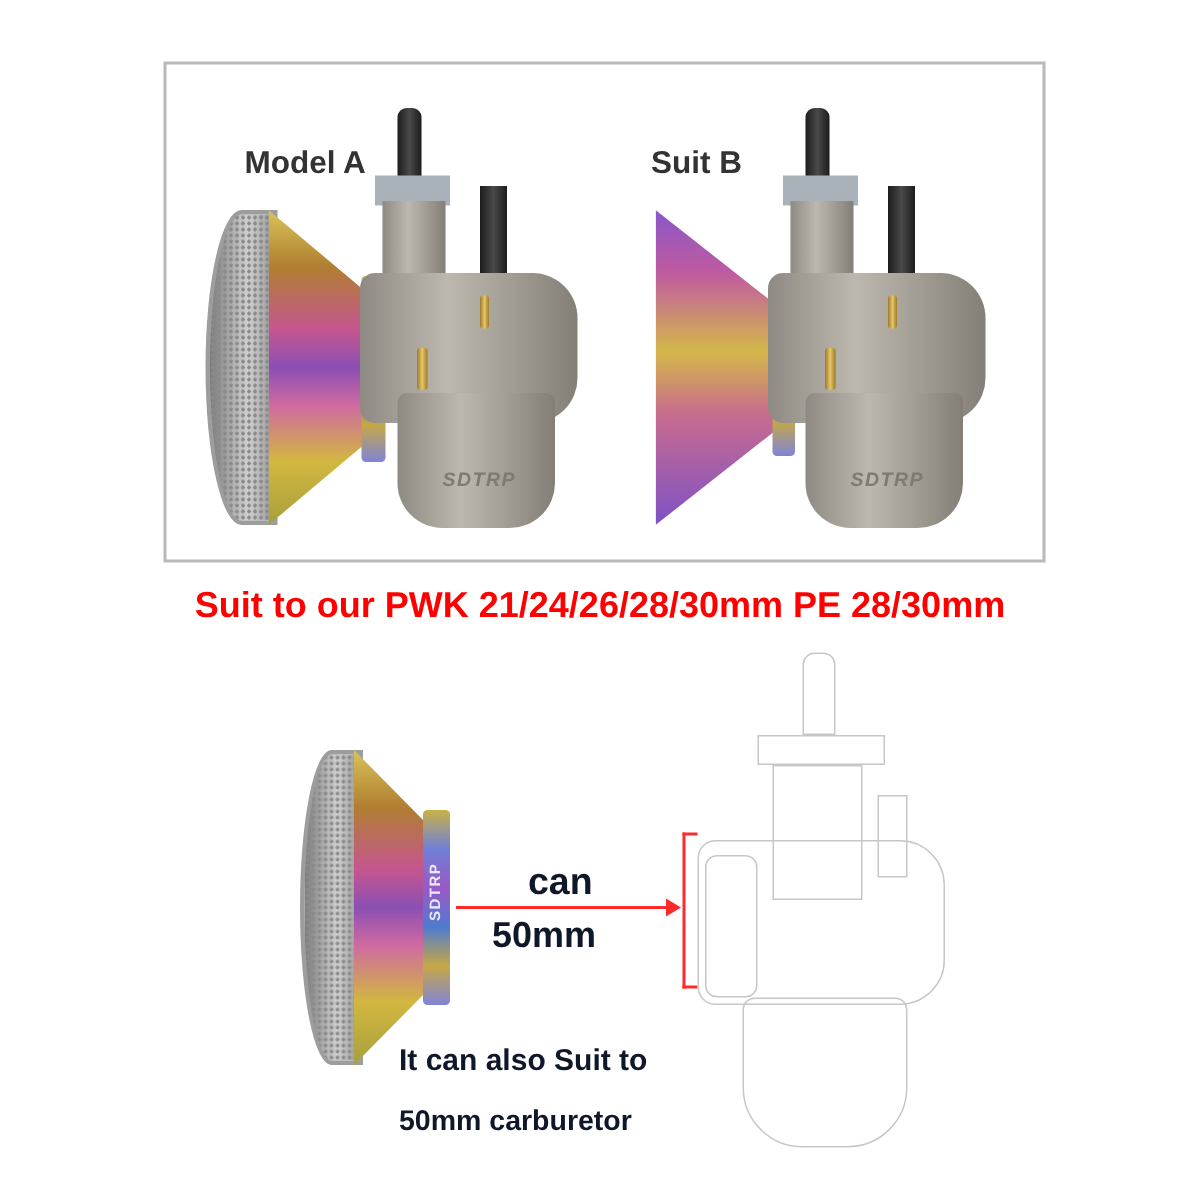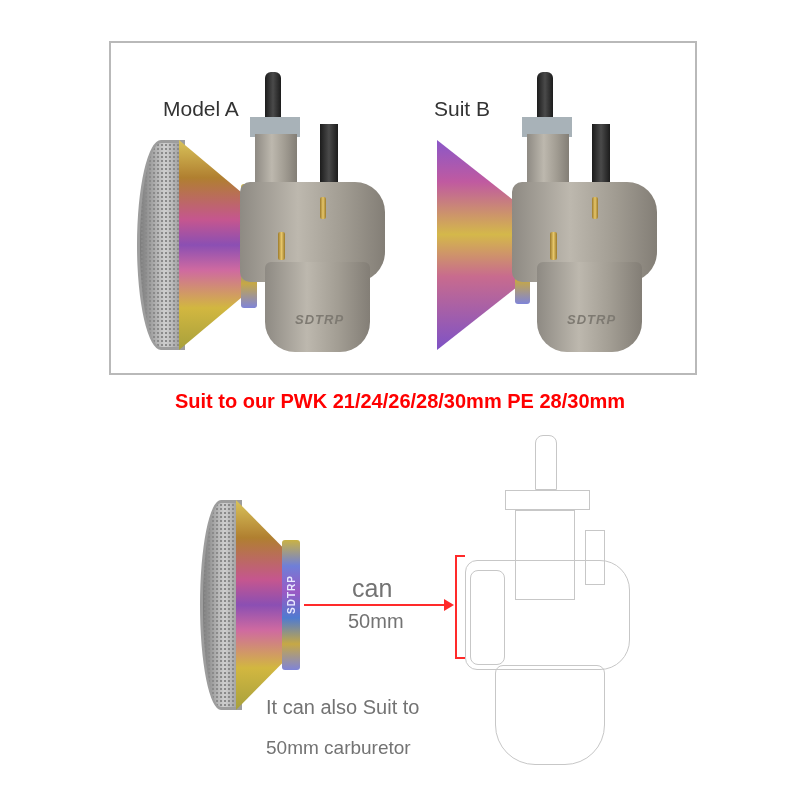--- a/index.html
+++ b/index.html
@@ -1,20 +1,20 @@
 <!DOCTYPE html>
 <html><head>
   <meta charset="utf-8">
   <style>
     html, body { margin:0; padding:0; background:#ffffff; }
     body { width:800px; height:800px; position:relative; overflow:hidden; font-family:"Liberation Sans", sans-serif; }
     .frame { position:absolute; left:109px; top:41px; width:584px; height:330px; border:2px solid #b9b9b9; background:#fff; }
-    .model-label { position:absolute; font-weight:normal; font-size:21px; color:#333333; }
-    .headline { position:absolute; left:0; width:800px; top:390px; text-align:center; color:#ff0000; font-weight:bold; font-size:20px; }
-    .red-text { position:absolute; color:#737373; font-weight:normal; }
+    .model-label { position:absolute; font-weight:bold; font-size:21px; color:#333333; }
+    .headline { position:absolute; left:0; width:800px; top:390px; text-align:center; color:#ff0000; font-weight:bold; font-size:24px; }
+    .red-text { position:absolute; color:#0f172a; font-weight:bold; }
 
     
     .stack { position:absolute; }
     .stack .mesh { position:absolute; border-radius:50% 0 0 50% / 50% 0 0 50%;
       background:
         radial-gradient(circle, #8a8a8a 1px, transparent 1.4px) 0 0/4px 4px,
         linear-gradient(90deg,#7c7c7c,#cfcfcf 60%,#9a9a9a);
       border:3px solid #9d9d9d; box-sizing:border-box; }
     .stack .bell { position:absolute;
       background:linear-gradient(180deg,#d9c35a 0%,#b07f30 18%,#c5568f 38%,#8b4fb3 50%,#cf6aa0 62%,#d2b740 80%,#a7a03c 100%);
@@ -91,21 +91,21 @@
   <div class="mesh" style="left:0; top:0; width:42px; height:210px;"></div>
   <div class="bell" style="left:36px; top:0; width:58px; height:210px;"></div>
   <div class="ring" style="left:82px; top:40px; width:18px; height:130px;">
       <span>SDTRP</span>
     </div>
 </div>
 
 <div class="red-text" style="left:352px; top:574px; font-size:25px;">can</div>
 <div class="arrow-line"></div>
 <div class="arrow-head"></div>
-<div class="red-text" style="left:348px; top:610px; font-size:20px;">50mm</div>
+<div class="red-text" style="left:328px; top:610px; font-size:24px;">50mm</div>
 <div class="bracket"></div>
 
 <div class="sketch">
   <div class="ln" style="left:80px; top:0; width:22px; height:55px; border-radius:8px 8px 0 0;"></div>
   <div class="ln" style="left:50px; top:55px; width:85px; height:20px;"></div>
   <div class="ln" style="left:60px; top:75px; width:60px; height:90px;"></div>
   <div class="ln" style="left:10px; top:125px; width:165px; height:110px; border-radius:12px 30px 30px 12px;"></div>
   <div class="ln" style="left:15px; top:135px; width:35px; height:95px; border-radius:8px;"></div>
   <div class="ln" style="left:40px; top:230px; width:110px; height:100px; border-radius:8px 8px 40px 40px;"></div>
   <div class="ln" style="left:130px; top:95px; width:20px; height:55px;"></div>

